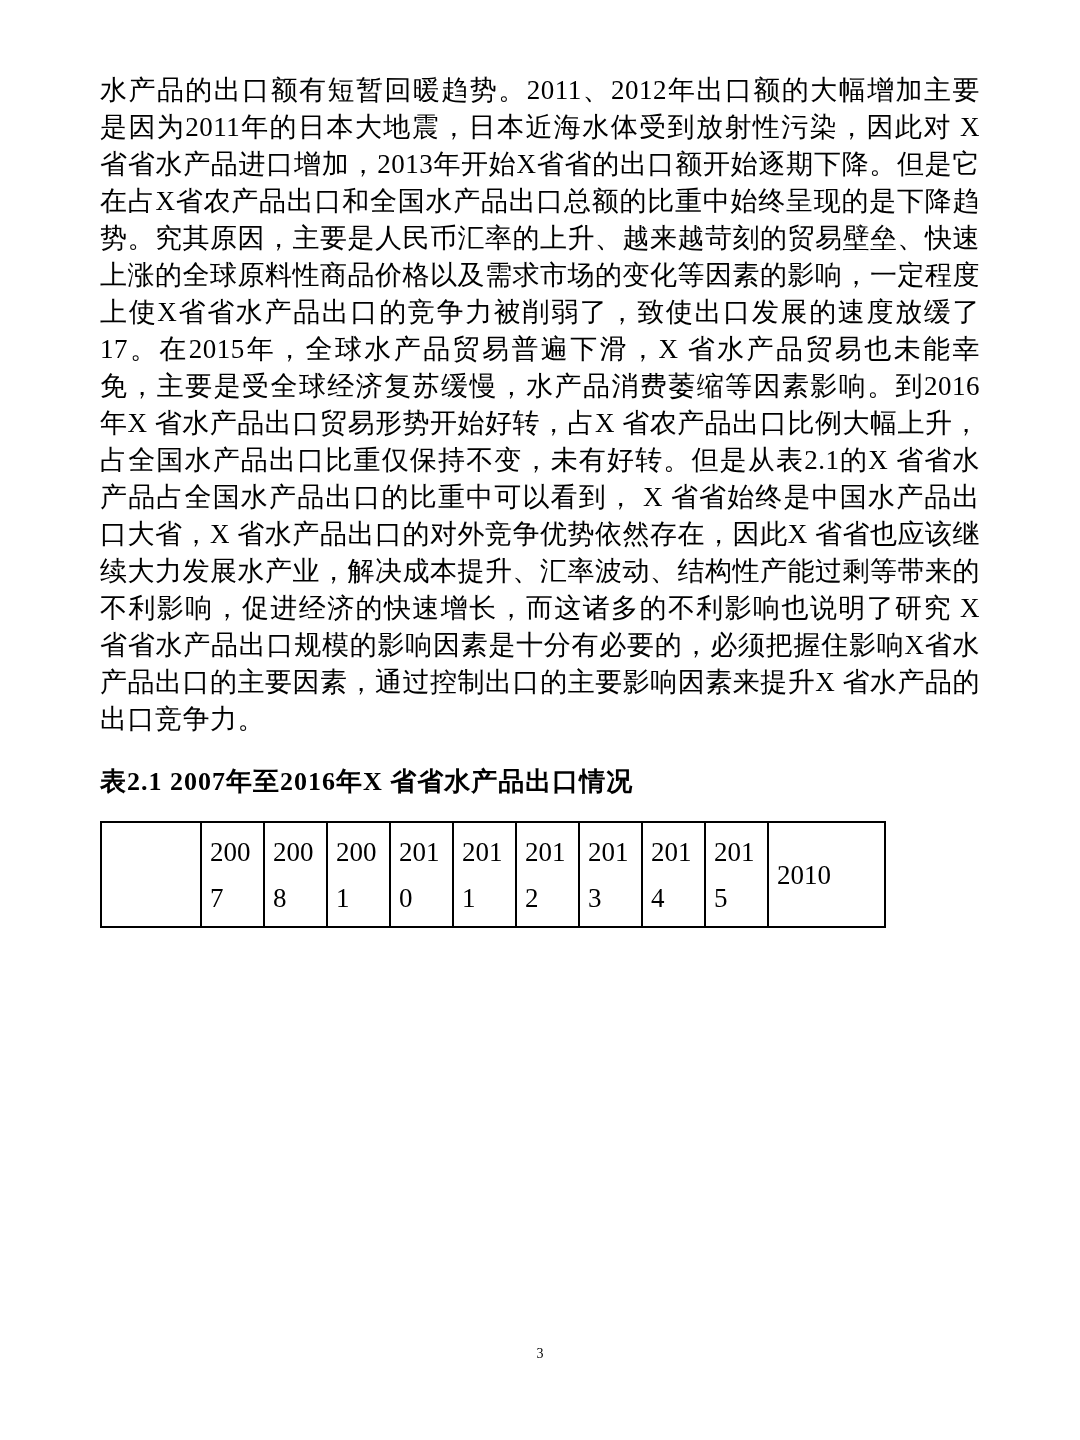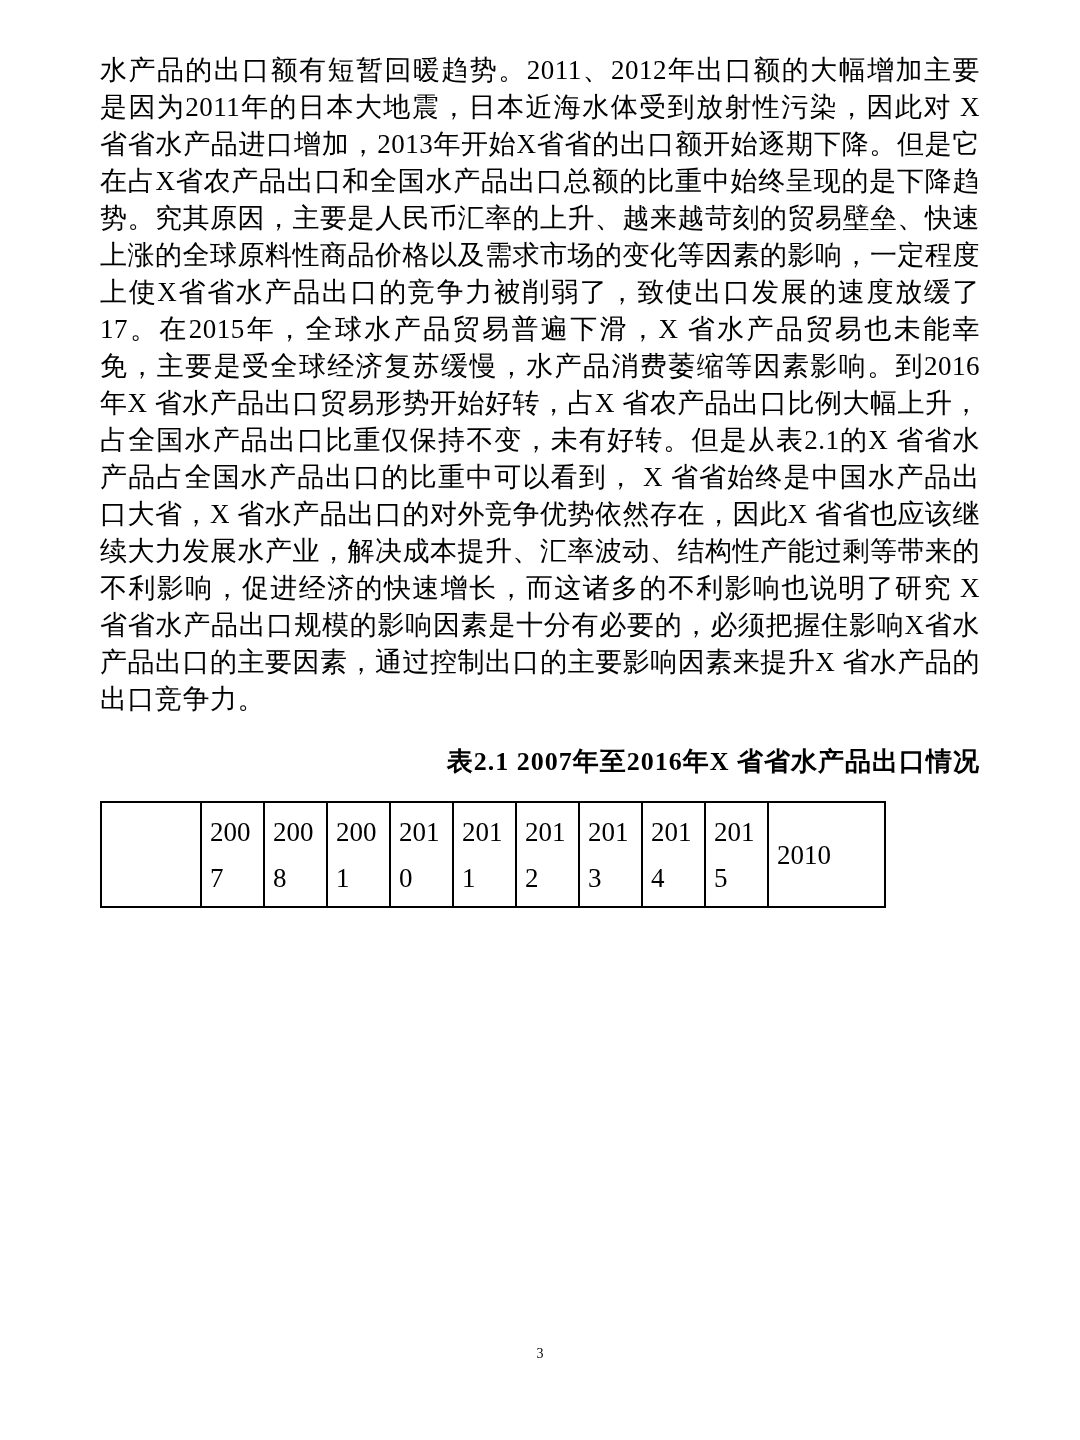--- a/index.html
+++ b/index.html
@@ -9,31 +9,31 @@
     height: 1440px;
     font-family: "Liberation Serif", "DejaVu Serif", serif;
     color: #000000;
     position: relative;
     overflow: hidden;
   }
   .page {
     position: relative;
     width: 1080px;
     height: 1440px;
-    padding: 52px 100px 0 100px;
+    padding: 72px 100px 0 100px;
   }
   .body-text {
     font-size: 27px;
     line-height: 37px;
     text-align: justify;
     letter-spacing: 0.5px;
   }
   .table-title {
     margin-top: 26px;
-    text-align: right;
+    text-align: left;
     font-weight: bold;
     font-size: 26px;
     letter-spacing: 1px;
   }
   table.data-table {
     margin-top: 22px;
     border-collapse: collapse;
     table-layout: fixed;
     width: 784px;
     border-radius: 14px;

